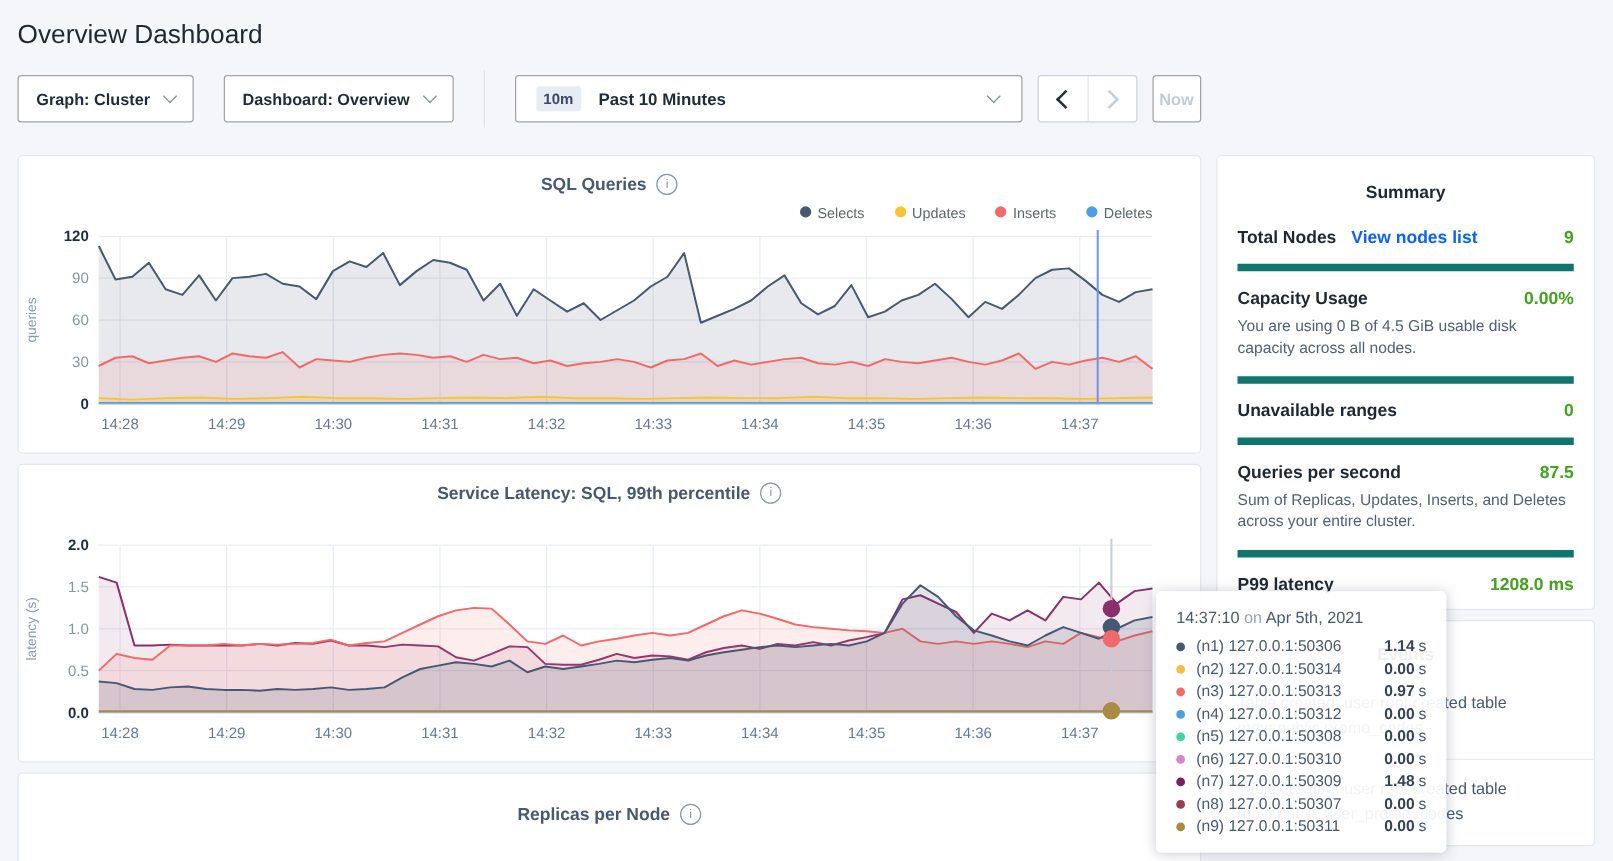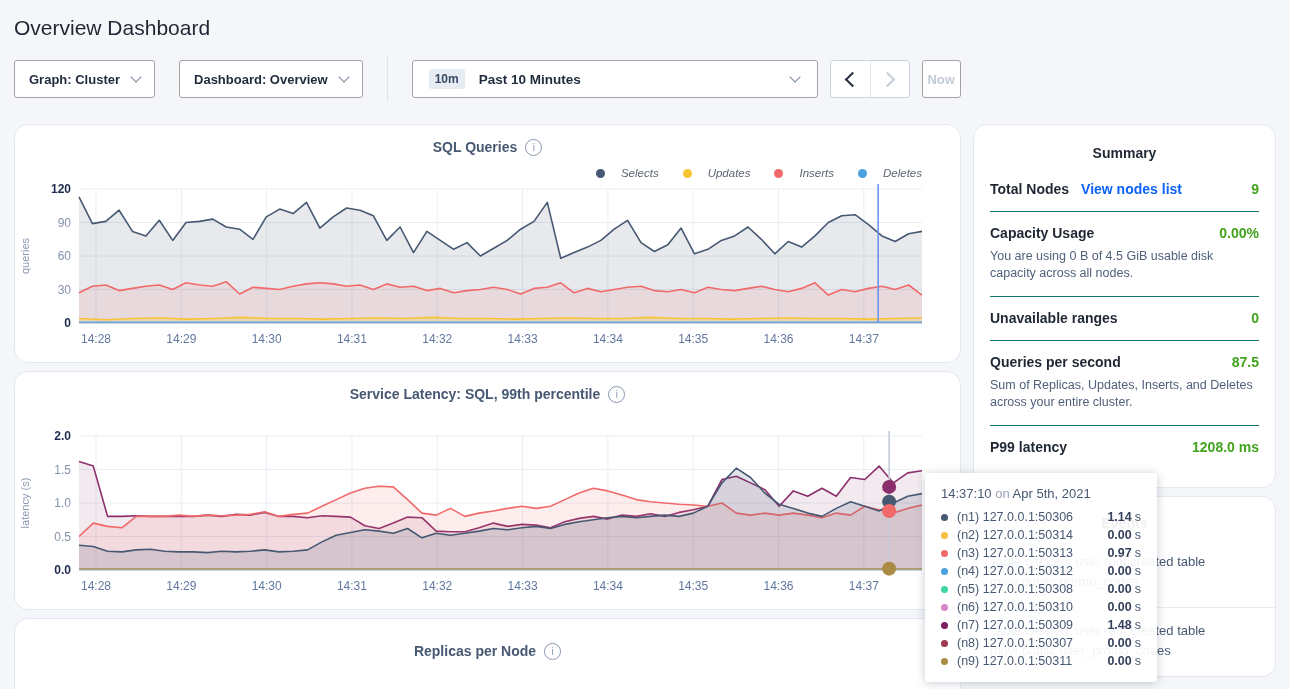--- a/index.html
+++ b/index.html
@@ -27,41 +27,41 @@
   .arrows button + button{border-left:1px solid #dfe4ec;}
   .chev{width:9px;height:9px;border-right:2px solid #27303f;border-bottom:2px solid #27303f;display:inline-block;}
   .chev.left{transform:rotate(135deg);margin-left:4px;}
   .chev.right{transform:rotate(-45deg);margin-right:4px;border-color:#c7cedb;}
   .now{margin-left:12px;width:39px;justify-content:center;color:#c3cad7;}
 
   
   .main{display:flex;gap:12px;padding:0 14px;align-items:flex-start;}
   .col-left{width:947px;display:flex;flex-direction:column;gap:8px;}
   .col-right{width:303px;display:flex;flex-direction:column;gap:8px;}
-  .panel{background:#fff;border:1px solid #e3e8f0;border-radius:14px;box-sizing:border-box;}
+  .panel{background:#fff;border:1px solid #e3e8f0;border-radius:4px;box-sizing:border-box;}
 
   
   .chart-panel{padding-top:12px;height:239px;overflow:hidden;}
   .chart-panel.rep{height:200px;}
   .chart-title{display:flex;justify-content:center;align-items:center;gap:8px;height:20px;
                font-weight:700;font-size:14px;color:#475872;}
   .rep .chart-title{margin-top:10px;}
   .info-icon{width:15px;height:15px;border:1px solid #8795ad;border-radius:50%;color:#8795ad;
              font-size:10px;line-height:15px;text-align:center;font-weight:400;font-style:normal;cursor:pointer;}
   .legend{display:flex;justify-content:flex-end;gap:24px;padding:8px 38px 0 0;height:16px;}
-  .leg-item{display:flex;align-items:center;gap:16px;font-size:11.5px;color:#5c6574;cursor:pointer;font-style:italic;}
+  .leg-item{display:flex;gap:5px;font-size:11.5px;color:#5c6574;cursor:pointer;}
   .leg-dot{width:9px;height:9px;border-radius:50%;}
   svg.chart{display:block;margin-top:2px;}
   #chart1{margin-top:26px;}
 
   
   .summary{height:364px;padding:0 16px;}
   .side-title{margin:0;text-align:center;font-size:14px;font-weight:700;color:#1f2733;padding:20px 0 7px;}
   .s-row{padding:13px 0 14px;}
-  .s-row + .s-row{border-top:1px solid #0f766e;}
+  .s-row + .s-row{border-top:6px solid #0f766e;}
   .s-head{display:flex;align-items:baseline;font-size:14px;font-weight:700;}
   .s-label{color:#1f2733;margin-right:12px;white-space:nowrap;}
   .s-link{color:#0b62f6;cursor:pointer;white-space:nowrap;}
   .s-val{margin-left:auto;color:#42a31c;white-space:nowrap;}
   .s-sub{margin:7px 0 0;font-size:12.5px;line-height:17px;color:#51607b;font-weight:400;}
 
   
   .events{flex:1;min-height:178px;padding:0;}
   .events .side-title{padding:18px 0 8px;}
   .ev-item{padding:13px 16px 15px;}

